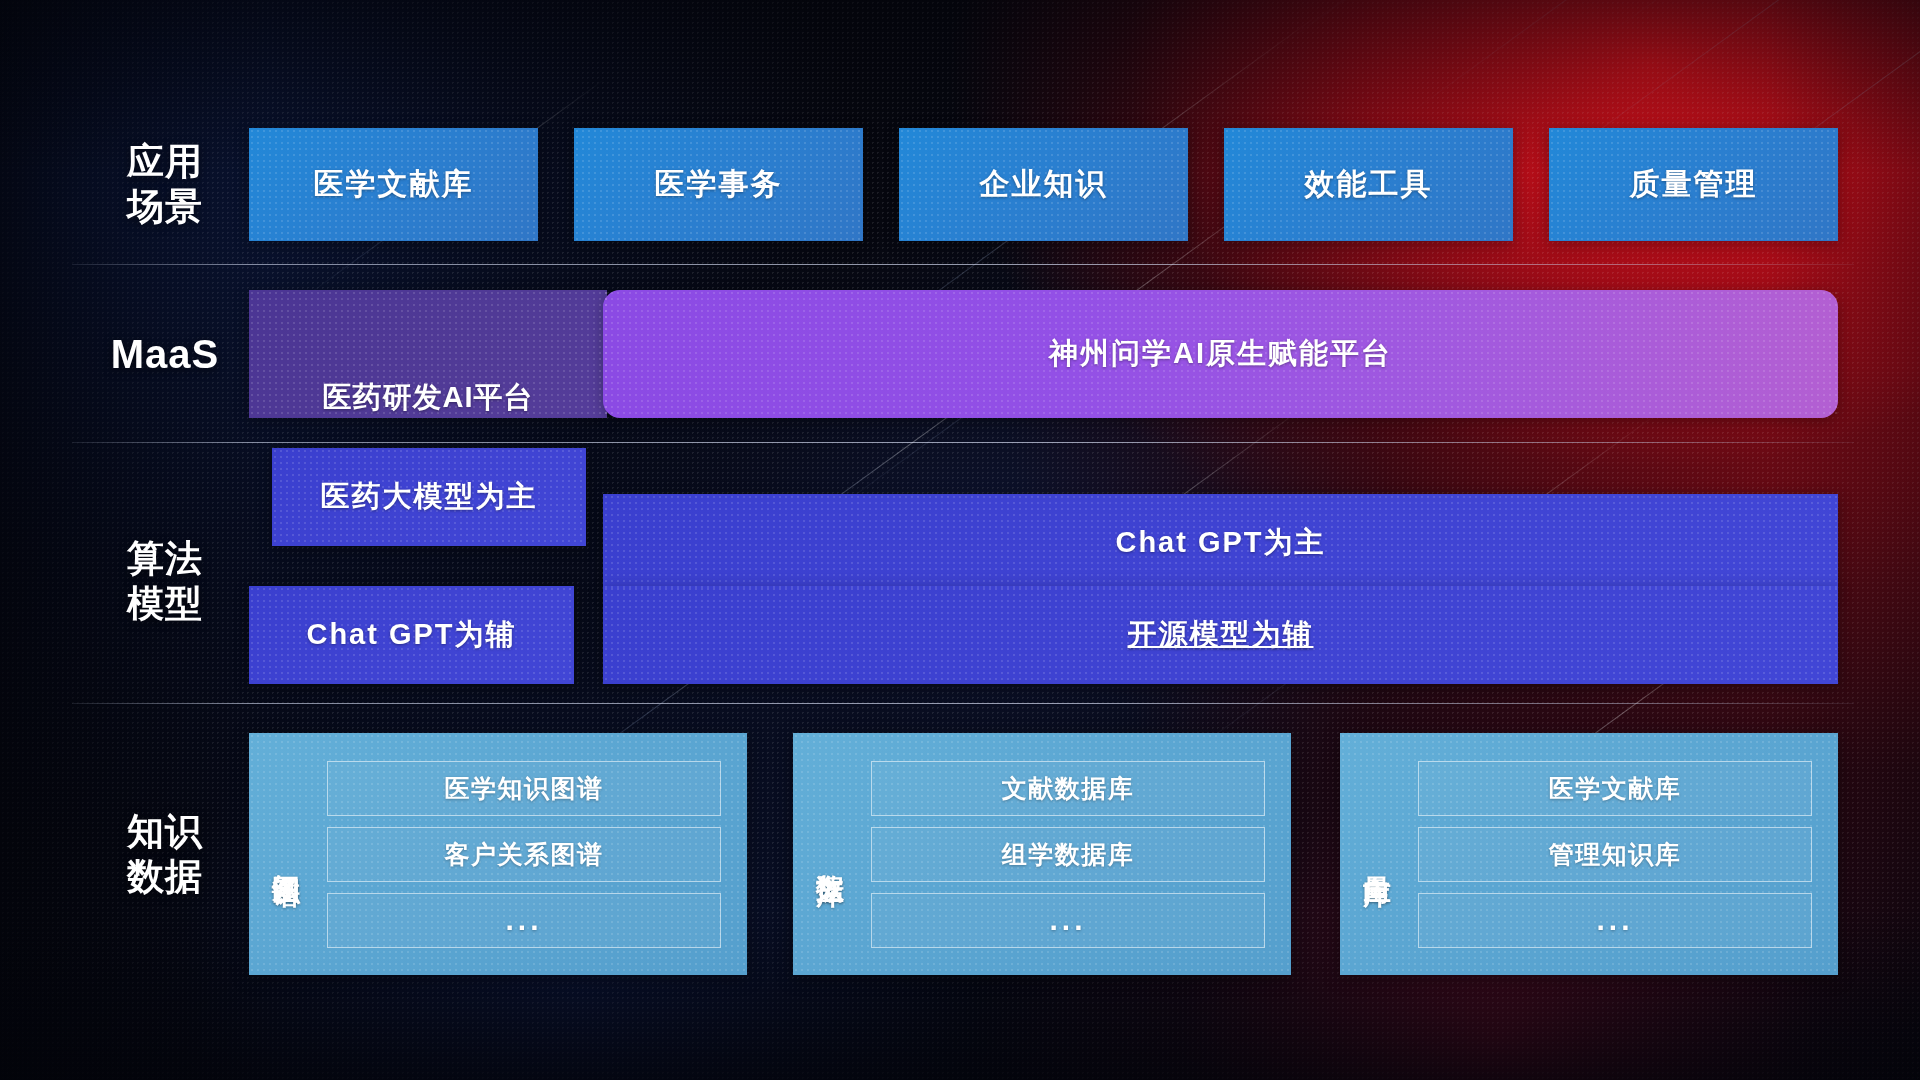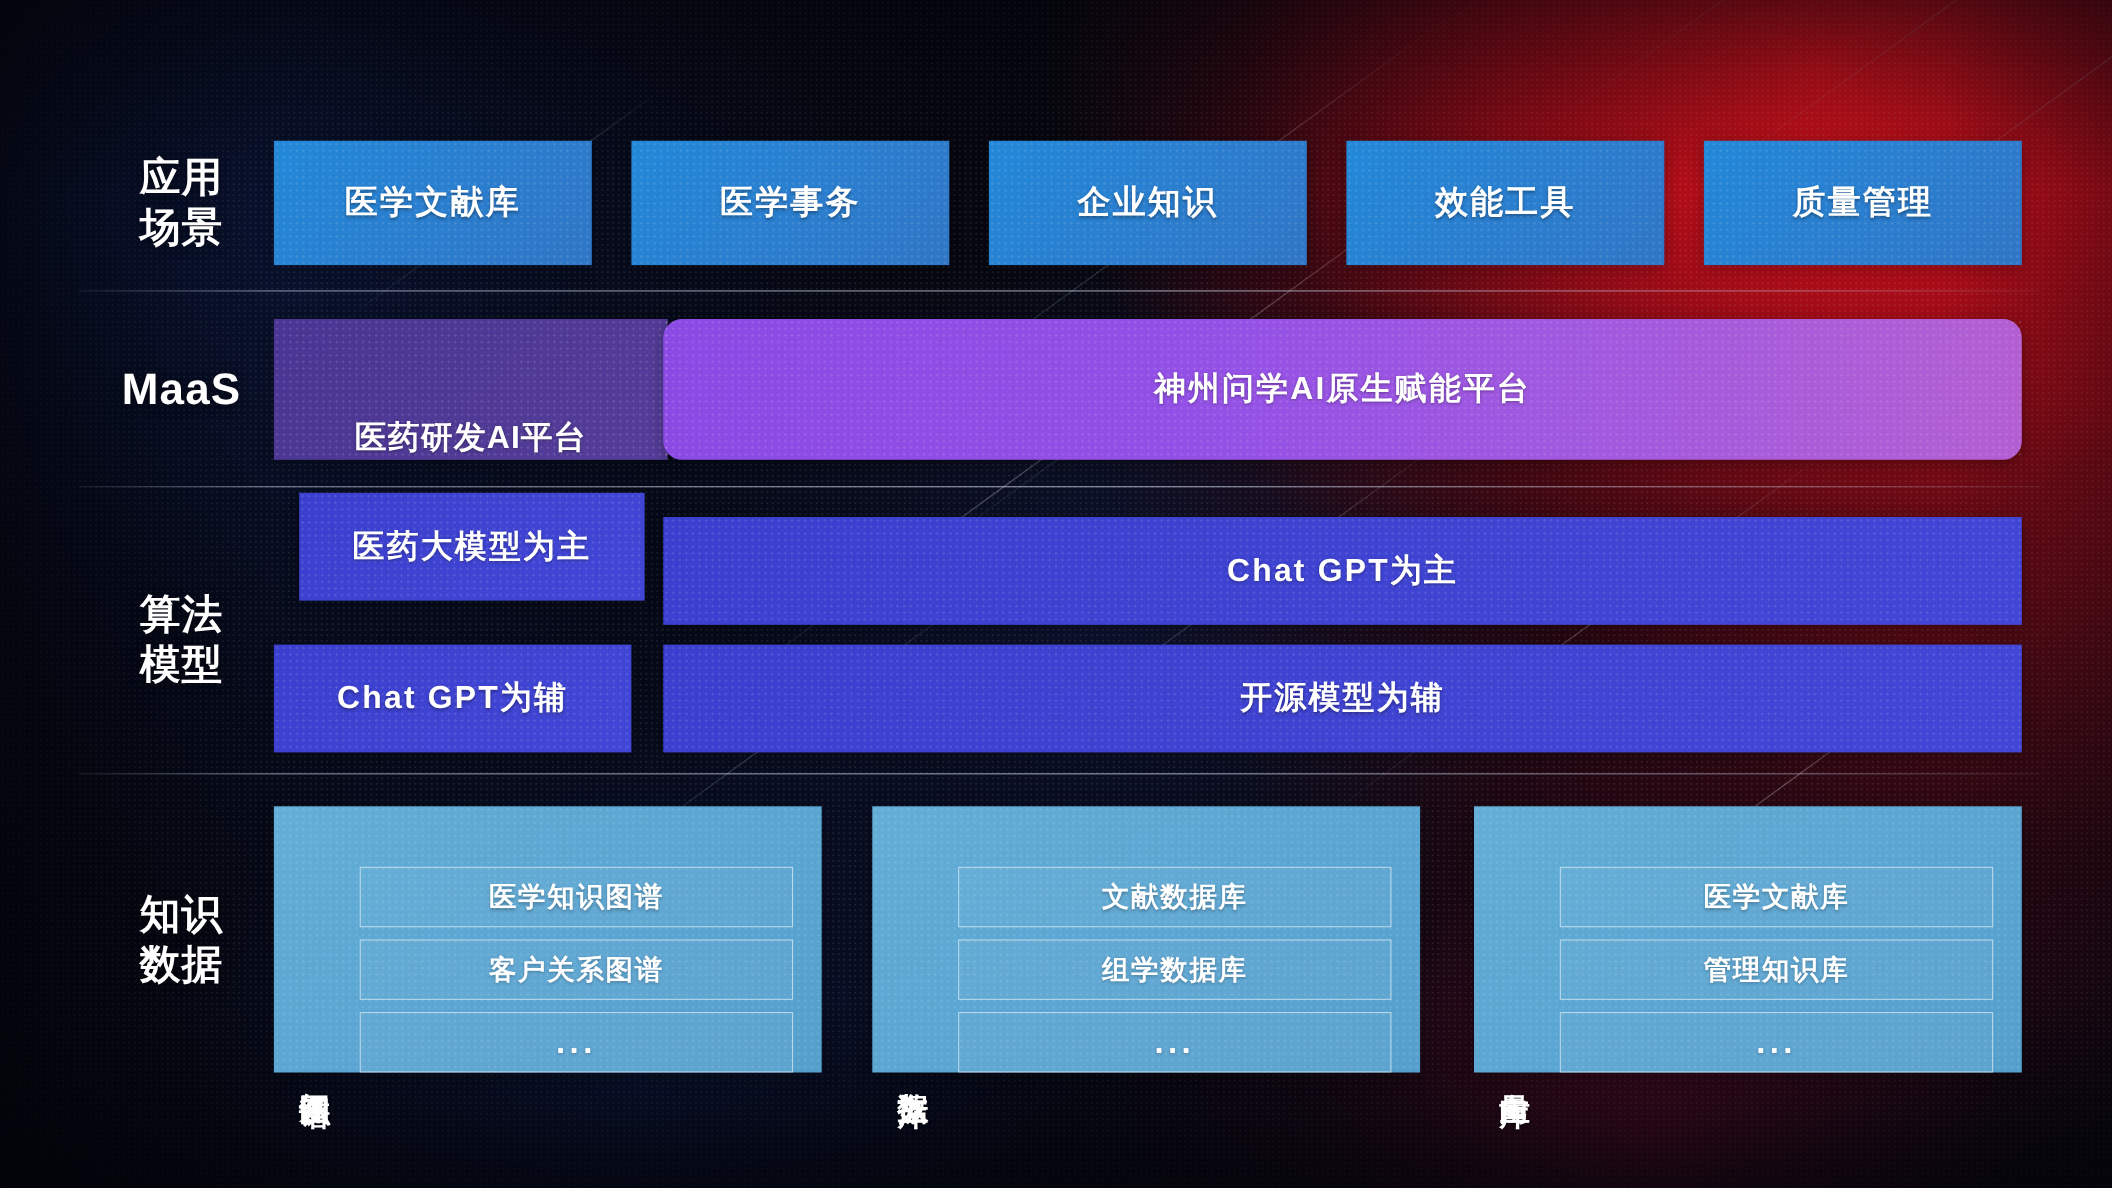--- a/index.html
+++ b/index.html
@@ -76,21 +76,21 @@
   }
   
   .algo-box{
     height:98px;font-size:29px;letter-spacing:2px;
     background:linear-gradient(135deg,#3a3fcf 0%,#3f43d2 50%,#4146d6 100%);
   }
   
   .kd-panel{
     position:absolute;top:733px;height:242px;
     background:linear-gradient(150deg,#63afd8 0%,#5ba6d2 45%,#559fcd 100%);
-    display:flex;align-items:flex-end;
+    display:flex;align-items:center;
     box-shadow:0 3px 16px rgba(0,0,0,.34);
   }
   .kd-title{
     width:74px;flex:0 0 74px;display:flex;align-items:center;justify-content:center;
     color:#fff;font-weight:bold;font-size:28px;line-height:1.18;letter-spacing:1px;
     writing-mode:vertical-rl;text-orientation:upright;
     text-shadow:0 1px 3px rgba(0,0,0,.3);position:relative;z-index:2;
   }
   .kd-items{flex:1;display:flex;flex-direction:column;justify-content:center;
             gap:11px;padding:0 26px 0 4px;position:relative;z-index:2;}
@@ -170,29 +170,29 @@
 
   <div class="divider" style="top:442px;"></div>
 
   <div class="row-label" style="top:477px;height:208px;display:flex;align-items:center;justify-content:center;">算法
 模型</div>
 
   <div class="cell algo-box" style="left:249px;width:314px;top:448px;margin-left:23px;">
     <div class="texture"></div>
     <span>医药大模型为主</span>
   </div>
-  <div class="cell algo-box" style="left:603px;width:1235px;top:470px;">
+  <div class="cell algo-box" style="left:603px;width:1235px;top:494px;">
     <div class="texture"></div>
     <span>Chat GPT为主</span>
   </div>
   <div class="cell algo-box" style="left:249px;width:325px;top:586px;">
     <div class="texture"></div>
     <span>Chat GPT为辅</span>
   </div>
-  <div class="cell algo-box" style="left:603px;width:1235px;top:586px;">
+  <div class="cell algo-box" style="left:603px;width:1235px;top:586px;text-decoration:underline;">
     <div class="texture"></div>
     <span>开源模型为辅</span>
   </div>
 
   <div class="divider" style="top:703px;"></div>
 
   <div class="row-label" style="top:733px;height:242px;display:flex;align-items:center;justify-content:center;">知识
 数据</div>
 
   <div class="kd-panel" style="left:249px;width:498px;">

